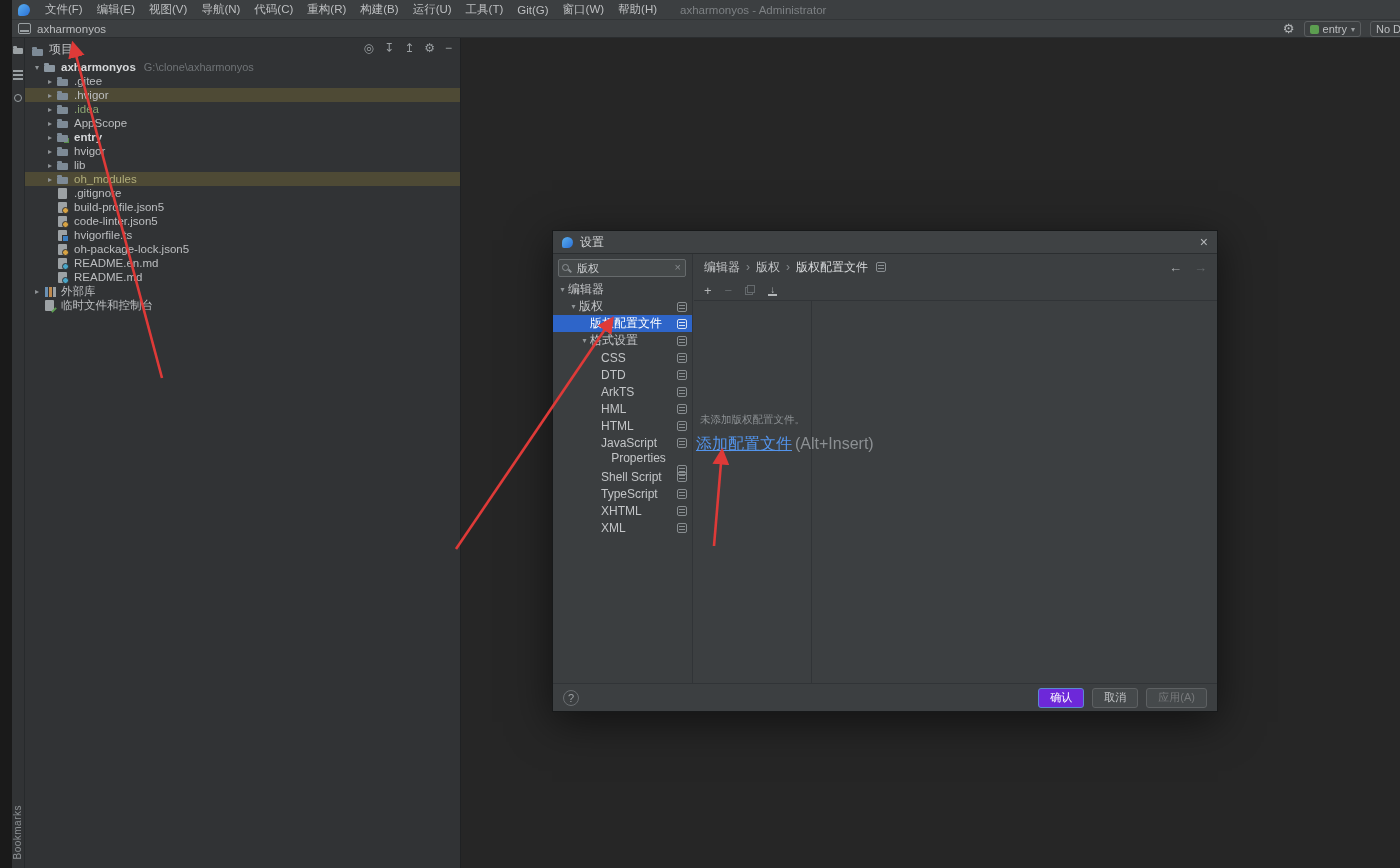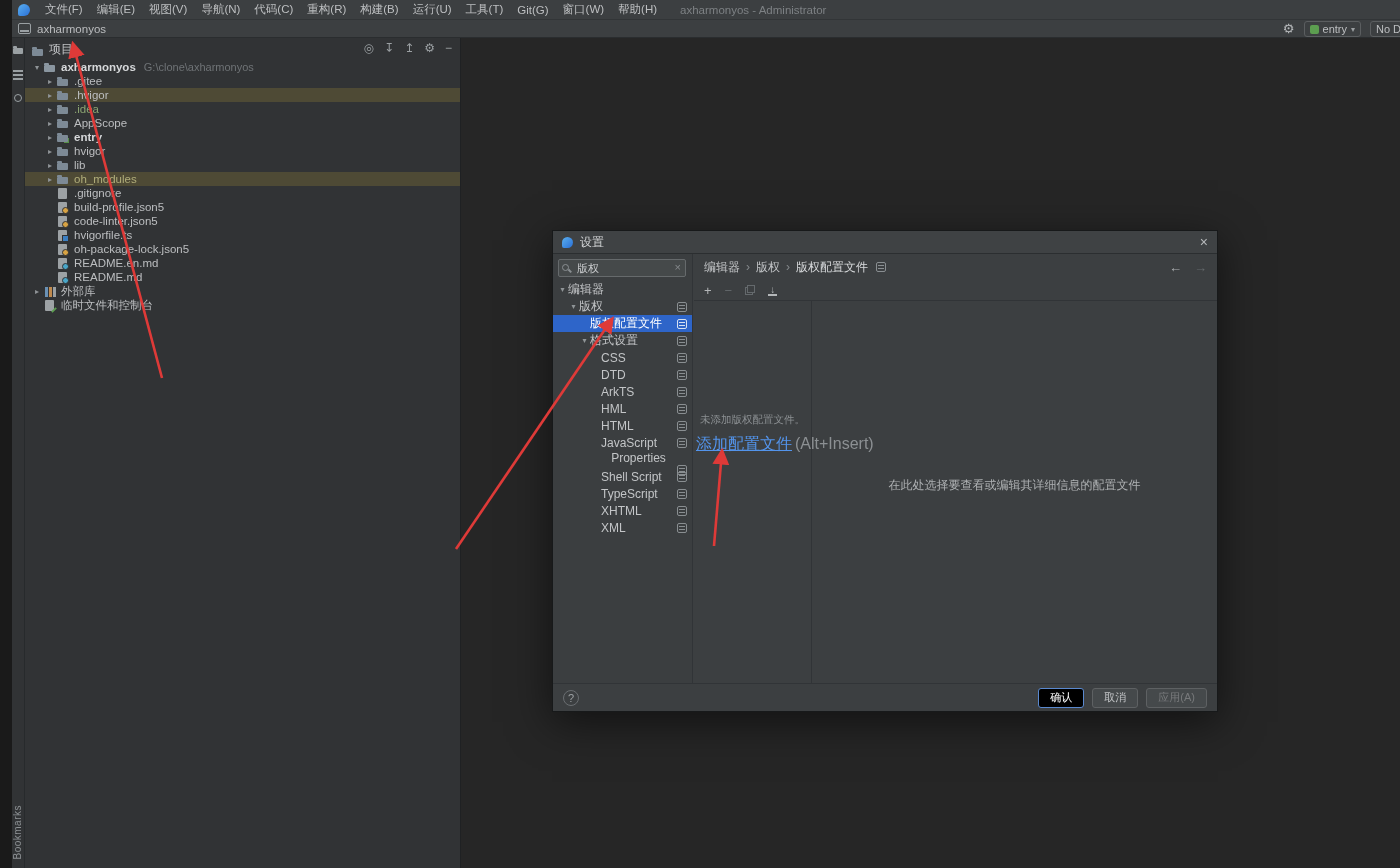--- a/index.html
+++ b/index.html
@@ -110,21 +110,21 @@
   .add-link{color:#5394ec;text-decoration:underline;cursor:pointer;}
   .shortcut{color:#8c9093;margin-left:3px;}
   .pdetail{flex:1;display:flex;justify-content:center;padding-top:176px;color:#aeb1b3;font-size:12px;}
   .dlg-bottom{position:absolute;left:0;bottom:0;right:0;height:28px;border-top:1px solid #313437;display:flex;align-items:center;
               padding:0 10px;box-sizing:border-box;background:#3c3f41;}
   .help{width:16px;height:16px;border-radius:50%;border:1px solid #6a6e71;color:#9da1a4;font-size:11px;
         display:flex;align-items:center;justify-content:center;box-sizing:border-box;}
   .btns{margin-left:auto;display:flex;gap:8px;}
   .btn{height:20px;padding:0 11px;font-size:11px;border-radius:3px;border:1px solid #5e6163;background:#45494b;color:#c3c5c7;
        font-family:inherit;cursor:default;}
-  .btn.primary{background:#000000;border-color:#5a89cf;color:#fff;}
+  .btn.primary{background:#6d28d9;border-color:#5a89cf;color:#fff;}
   .btn.disabled{color:#77797b;}
 
   
   #arrows-svg{position:absolute;left:0;top:0;z-index:50;pointer-events:none;}
   .arrow-line{stroke-width:2.6px;}
 </style>
 </head>
 <body>
 
 <div class="app">
@@ -388,23 +388,20 @@
         <span class="tcopy"></span>
         <span class="timport">↓</span>
       </div>
       <div class="profile-content">
         <div class="plist">
           <div class="empty-text">未添加版权配置文件。</div>
           <div class="add-line">
             <a class="add-link">添加配置文件</a><span class="shortcut">(Alt+Insert)</span>
           </div>
         </div>
-        <div class="pdetail">
-          <span>在此处选择要查看或编辑其详细信息的配置文件</span>
-        </div>
       </div>
     </div>
 
     <div class="dlg-bottom">
       <span class="help">?</span>
       <div class="btns">
         <button class="btn primary">确认</button>
         <button class="btn">取消</button>
         <button class="btn disabled">应用(A)</button>
       </div>

